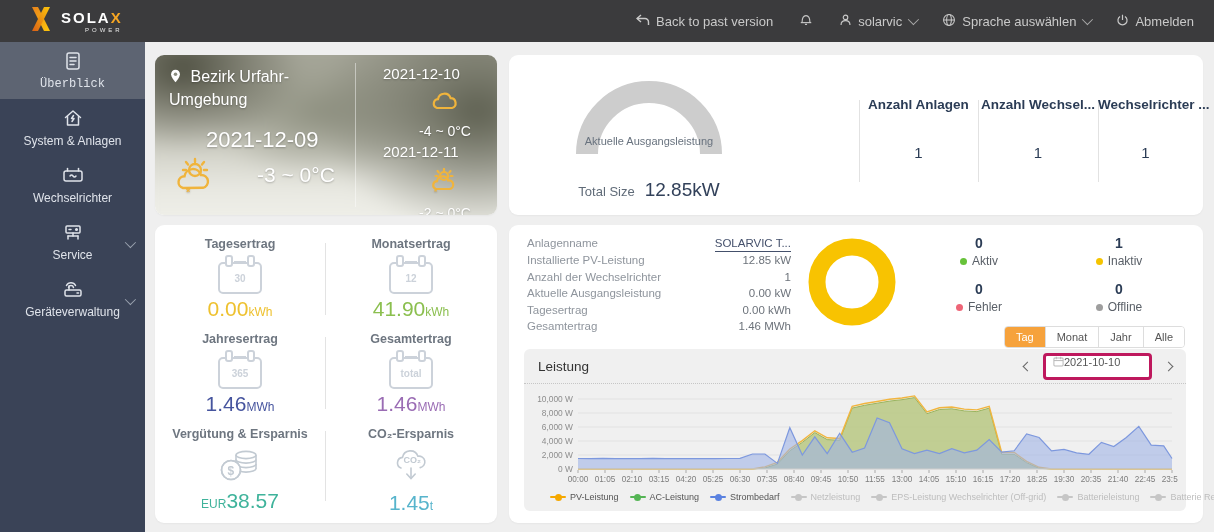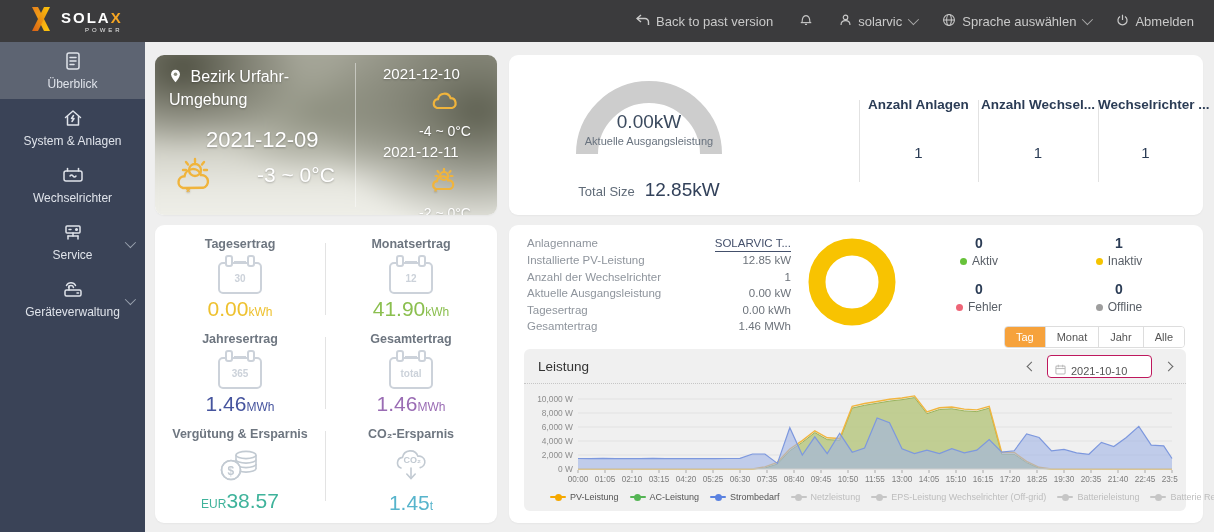--- a/index.html
+++ b/index.html
@@ -14,21 +14,21 @@
   .logo-text{display:flex;flex-direction:column;line-height:1;}
   .logo-main{font-size:15px;font-weight:bold;letter-spacing:2px;color:#fff;}
   .logo-main b{color:#f6a623;}
   .logo-sub{font-size:6px;letter-spacing:3px;color:#e8e8e8;align-self:flex-end;margin-top:2px;}
   .topmenu{margin-left:auto;margin-right:20px;display:flex;align-items:center;gap:26px;}
   .topmenu .titem{display:flex;align-items:center;gap:6px;color:#c9c9c9;font-size:13px;cursor:pointer;}
   .chev{display:inline-block;width:7px;height:7px;border-right:1.4px solid #a8a8a8;border-bottom:1.4px solid #a8a8a8;transform:rotate(45deg) translateY(-2px);}
   
   .sidebar{position:absolute;left:0;top:42px;width:145px;height:490px;background:#3a4357;}
   .side-item{position:relative;height:57px;display:flex;flex-direction:column;align-items:center;justify-content:center;gap:5px;color:#dfe3ea;font-size:12px;cursor:pointer;}
-  .side-item.active{background:#5d6472;}
+  .side-item.active{background:#5d6472;font-family:Liberation Mono, monospace;}
   .side-ic svg{display:block;}
   .side-chev{position:absolute;right:12px;top:50%;margin-top:-5px;}
   .side-chev .chev{border-color:#9aa2af;}
   
   .card{position:absolute;background:#fff;border-radius:9px;box-shadow:0 1px 2px rgba(0,0,0,0.04);}
   
   .weather{left:155px;top:55px;width:342px;height:160px;overflow:hidden;color:#fff;}
   .weather-bg{position:absolute;inset:-18px;filter:blur(9px);
     background:
       radial-gradient(ellipse 170px 120px at 12% 16%, #4e4f41 0%, rgba(78,79,65,0) 70%),
@@ -87,21 +87,21 @@
   .tab:first-child{border-left:none;}
   .tab.active{background:#f6a23c;color:#fff;}
   
   .chart-panel{position:absolute;left:15px;top:124px;width:662px;height:162px;background:#f0f0f0;border-radius:6px;}
   .cp-header{position:absolute;left:0;top:0;right:0;height:34px;display:flex;align-items:center;border-bottom:1px dotted #c6c6c6;}
   .cp-title{margin-left:14px;font-size:13.5px;color:#333;}
   .date-nav{margin-left:auto;margin-right:10px;display:flex;align-items:center;gap:8px;}
   .dn-btn{width:16px;height:16px;display:flex;align-items:center;justify-content:center;cursor:pointer;}
   .dn-chev{width:6px;height:6px;border-right:1.6px solid #666;border-bottom:1.6px solid #666;display:inline-block;}
   .dn-chev.left{transform:rotate(135deg);} .dn-chev.right{transform:rotate(-45deg);}
-  .date-box{width:96px;height:21px;background:#fff;border:1px solid #be185d;border-radius:4px;display:flex;align-items:flex-end;gap:5px;padding-left:7px;font-size:11px;color:#555;cursor:pointer;}
+  .date-box{width:96px;height:21px;background:#fff;border:3px solid #be185d;border-radius:4px;display:flex;align-items:flex-start;padding-left:7px;font-size:11px;color:#555;cursor:pointer;}
   .chart-svg{position:absolute;left:4px;top:36px;}
   .legend{position:absolute;left:26px;right:4px;top:143px;display:flex;align-items:center;gap:11px;white-space:nowrap;}
   .lg-item{display:flex;align-items:center;gap:4px;font-size:9px;color:#555;cursor:pointer;}
   .lg-item.disabled{color:#bdbdbd;}
   .lg-mark{position:relative;width:16px;height:7px;}
   .lg-mark .ln{position:absolute;left:0;right:0;top:2.5px;height:2px;border-radius:1px;}
   .lg-mark .dt{position:absolute;left:4.5px;top:0;width:7px;height:7px;border-radius:50%;}
 </style>
 </head>
 <body>
@@ -297,21 +297,20 @@
       </div>
     </div>
 </div>
 
 <div class="card summary">
   <div class="gauge-wrap">
     <svg width="160" height="85" viewBox="0 0 160 85">
       <path d="M 18,83 A 62,62 0 0 1 142,83" fill="none" stroke="#cdcdcd" stroke-width="22"></path>
     </svg>
   </div>
-  <div class="gauge-value">0.00kW</div>
   <div class="gauge-label">Aktuelle Ausgangsleistung</div>
   <div class="totalsize">
     <span class="ts-label">Total Size</span>
     <span class="ts-value">12.85kW</span>
   </div>
   <div id="sum-cols">
       <div class="sum-div" style="left: 350px;"></div>
       <div class="sum-col" style="left: 350px; width: 119px;">
         <div class="sc-label">Anzahl Anlagen</div>
         <div class="sc-value">1</div>

